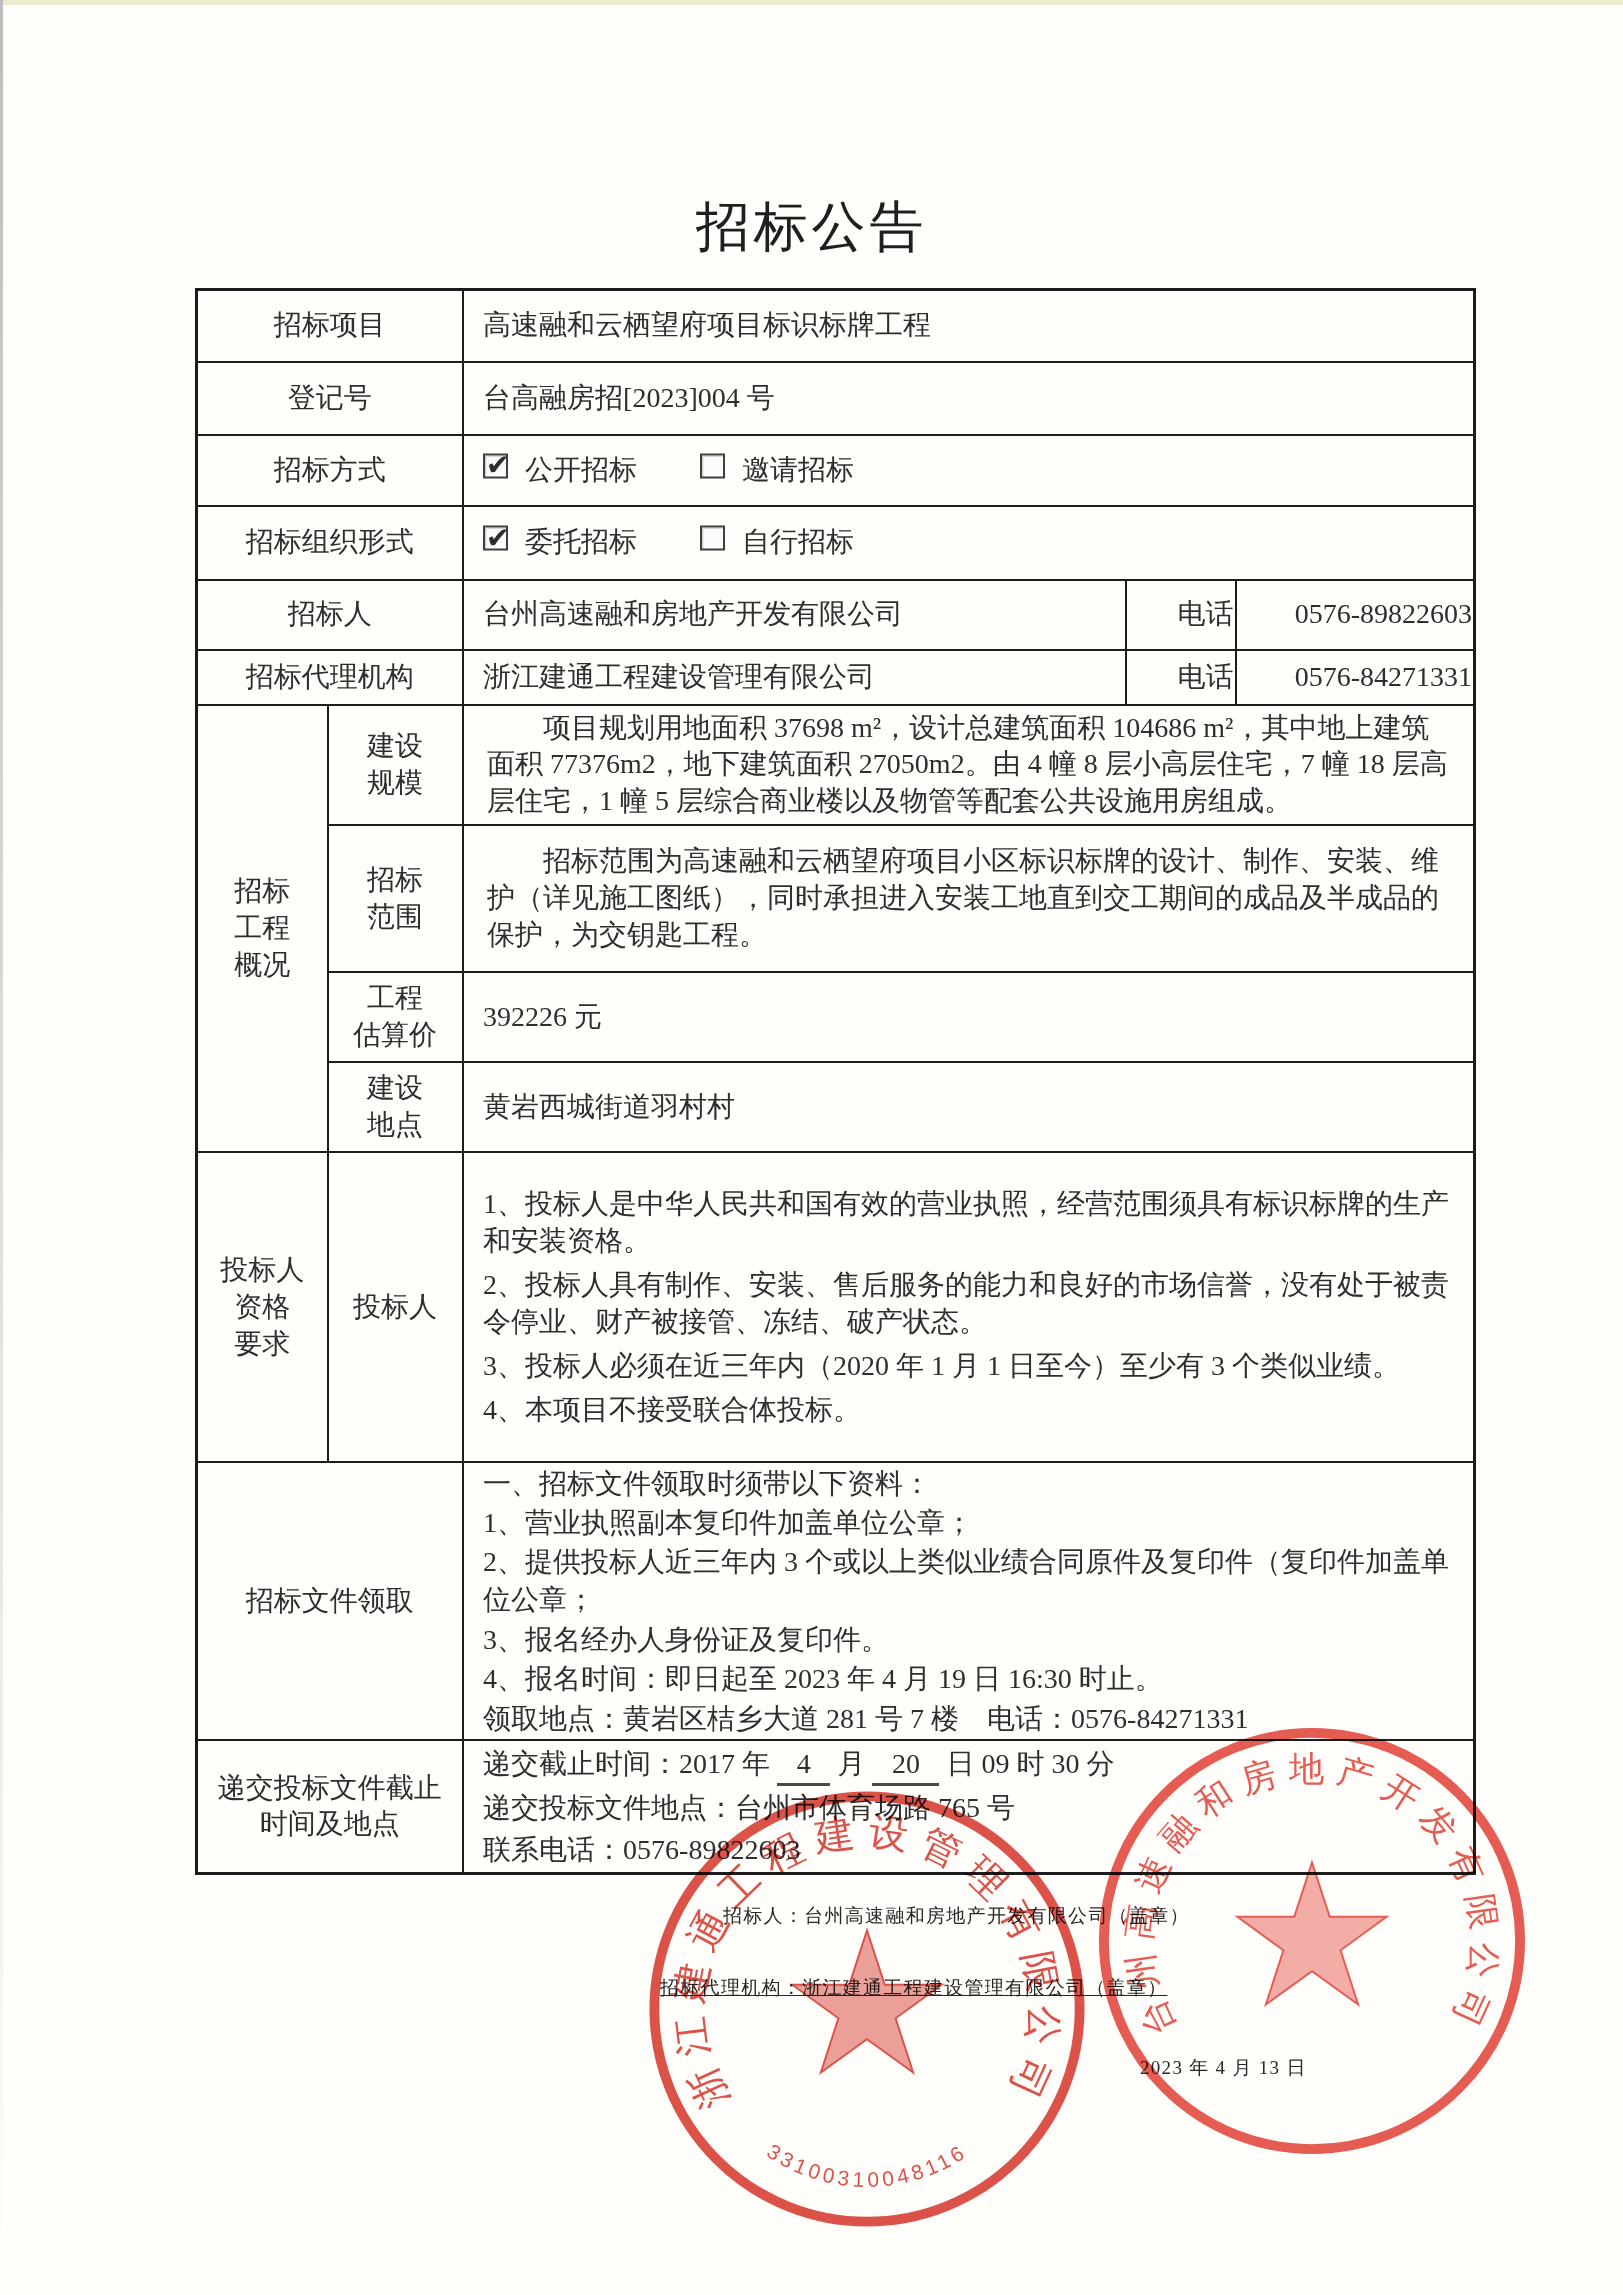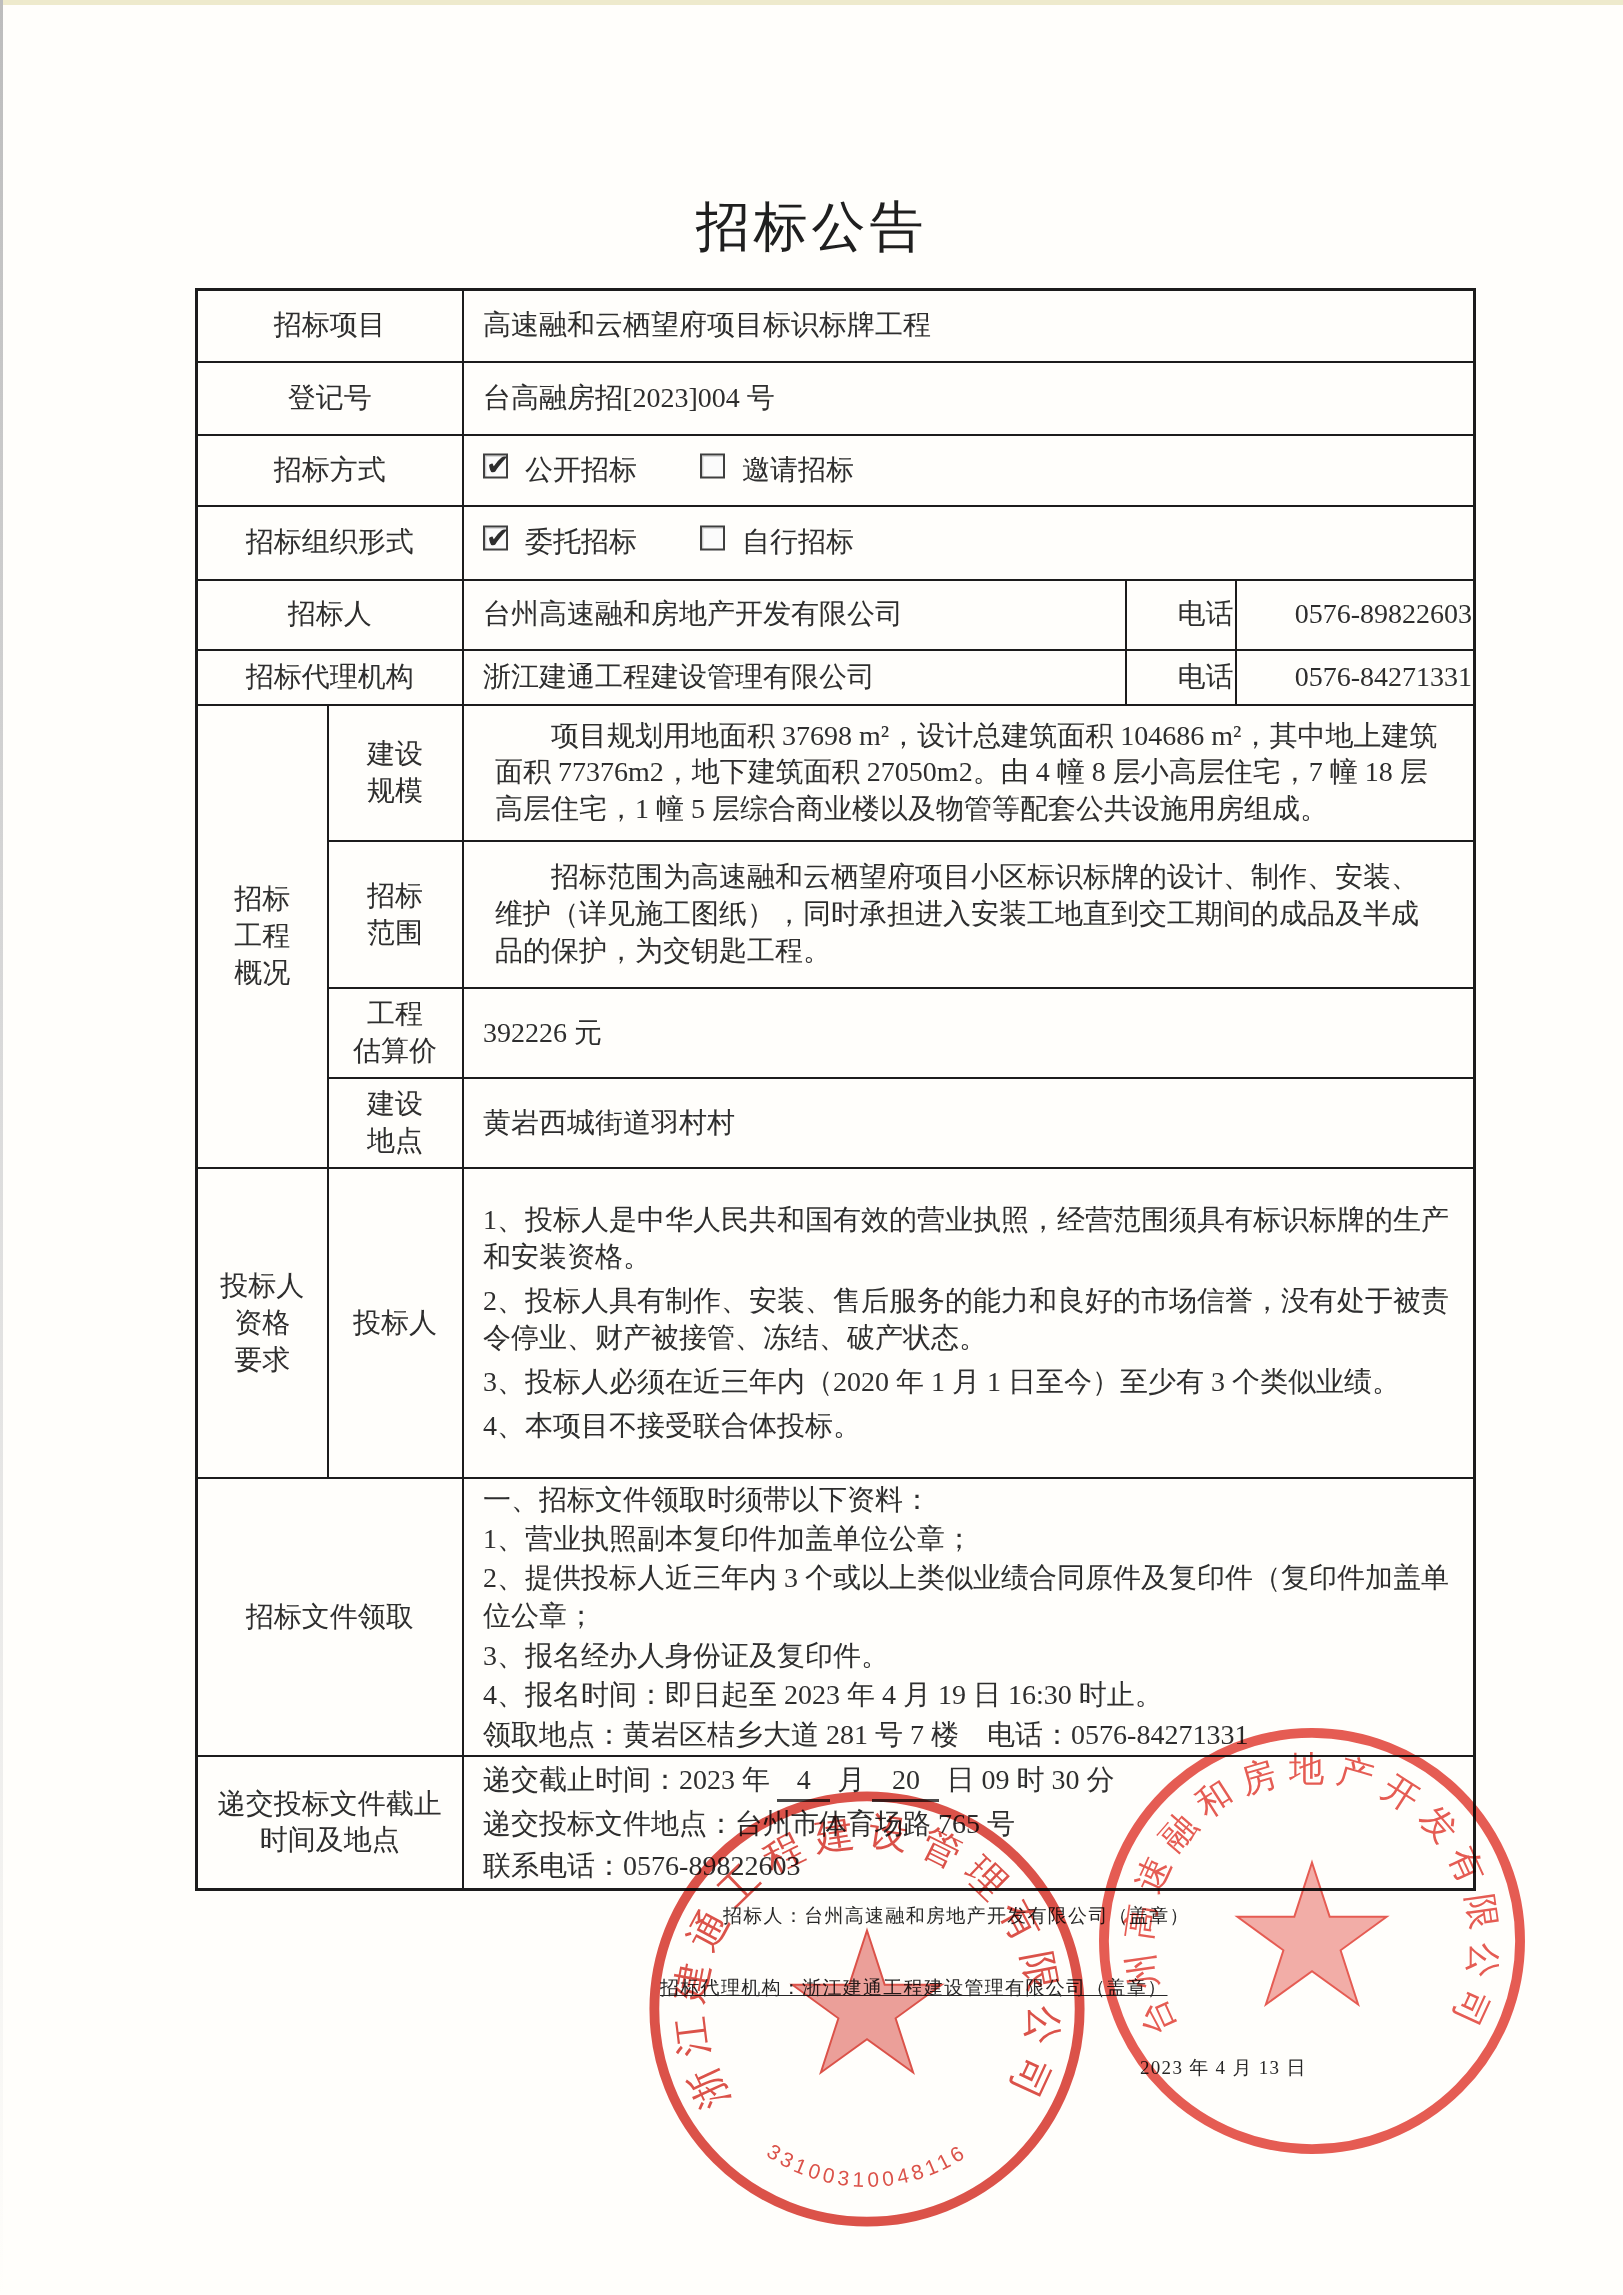--- a/index.html
+++ b/index.html
@@ -16,21 +16,21 @@
     font-size:54px;font-weight:normal;color:#1f1f1f;letter-spacing:3.9px;
   }
   table.tender{
     position:absolute;left:195px;top:288px;border-collapse:collapse;table-layout:fixed;
     width:1278px;border:3.3px solid #1c1c1c;
   }
   table.tender td{border:2px solid #1c1c1c;vertical-align:middle;font-size:28px;line-height:1.32;}
   td.lab{text-align:center;white-space:pre-line;padding:0 15px;}
   td.val{padding:0 19.6px;text-align:left;}
   td.ctr{text-align:right;padding:0 1px;}
-  .para{text-indent:2em;margin:12px;}
+  .para{text-indent:2em;margin:4px;}
   .qual-item{margin:7.2px 0;}
   .pickup-line{margin:1.3px 0;line-height:1.36;}
   .sub-line{margin:2.6px 0;line-height:1.4;}
   .cbx{
     display:inline-block;width:21px;height:21px;border:2.6px solid #3f3f3f;background:#fbfbfb;
     vertical-align:middle;transform:translateY(-6.5px);margin-right:17px;position:relative;
     box-shadow:1.3px 1.3px 0 #cfcfcf inset;
   }
   .cbx .tick{
     position:absolute;left:0.7px;top:-9.2px;font-size:29px;font-weight:bold;color:#2d2d2d;
@@ -155,21 +155,21 @@
         <div class="pickup-line">4、报名时间：即日起至 2023 年 4 月 19 日 16:30 时止。</div>
         <div class="pickup-line">领取地点：黄岩区桔乡大道 281 号 7 楼　电话：0576-84271331</div>
       </td>
     </tr>
 
     <tr style="height:132px">
       <td class="lab" colspan="2">递交投标文件截止
 时间及地点</td>
       <td class="val" colspan="3">
         <div class="sub-line">
-          <span>递交截止时间：2023 年</span>
+          <span>递交截止时间：2017 年</span>
           <span class="blank">4</span>
           <span>月</span>
           <span class="blank">20</span>
           <span>日 09 时 30 分</span>
         </div>
         <div class="sub-line">递交投标文件地点：台州市体育场路 765 号</div>
         <div class="sub-line">联系电话：0576-89822603</div>
       </td>
     </tr>
   </tbody>

